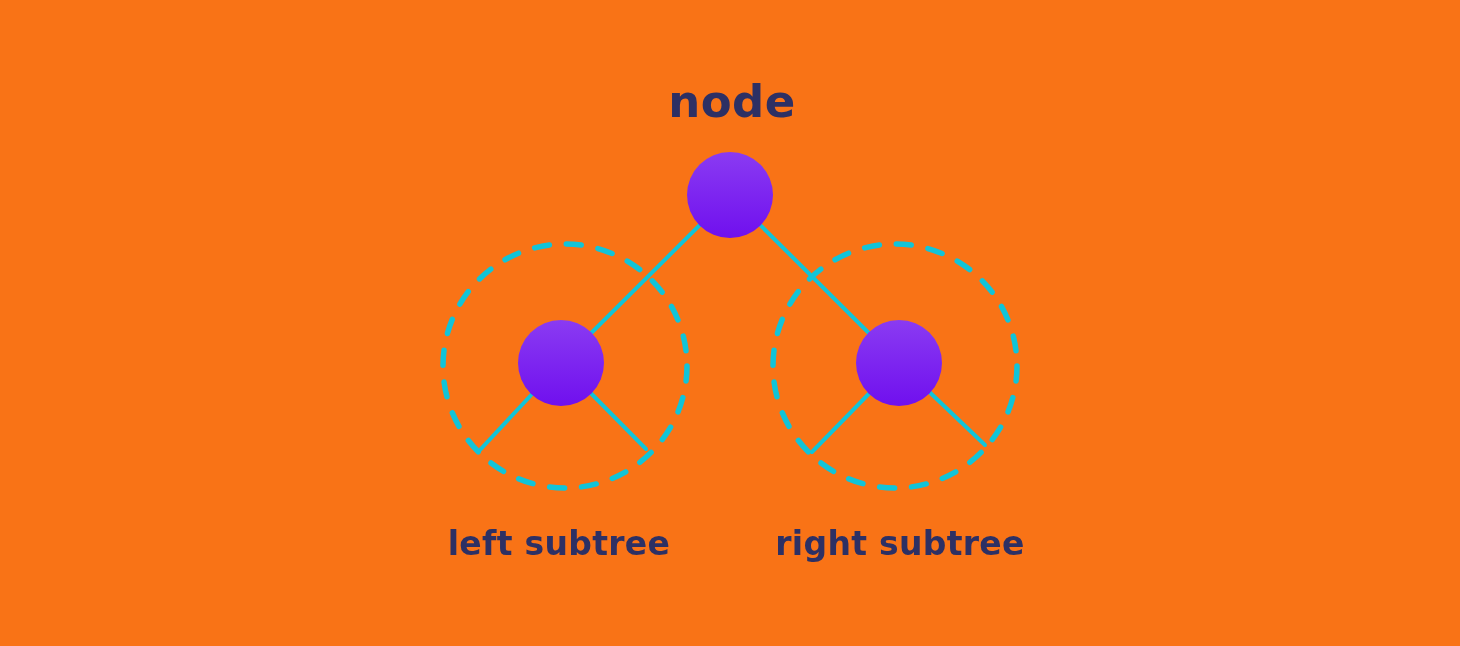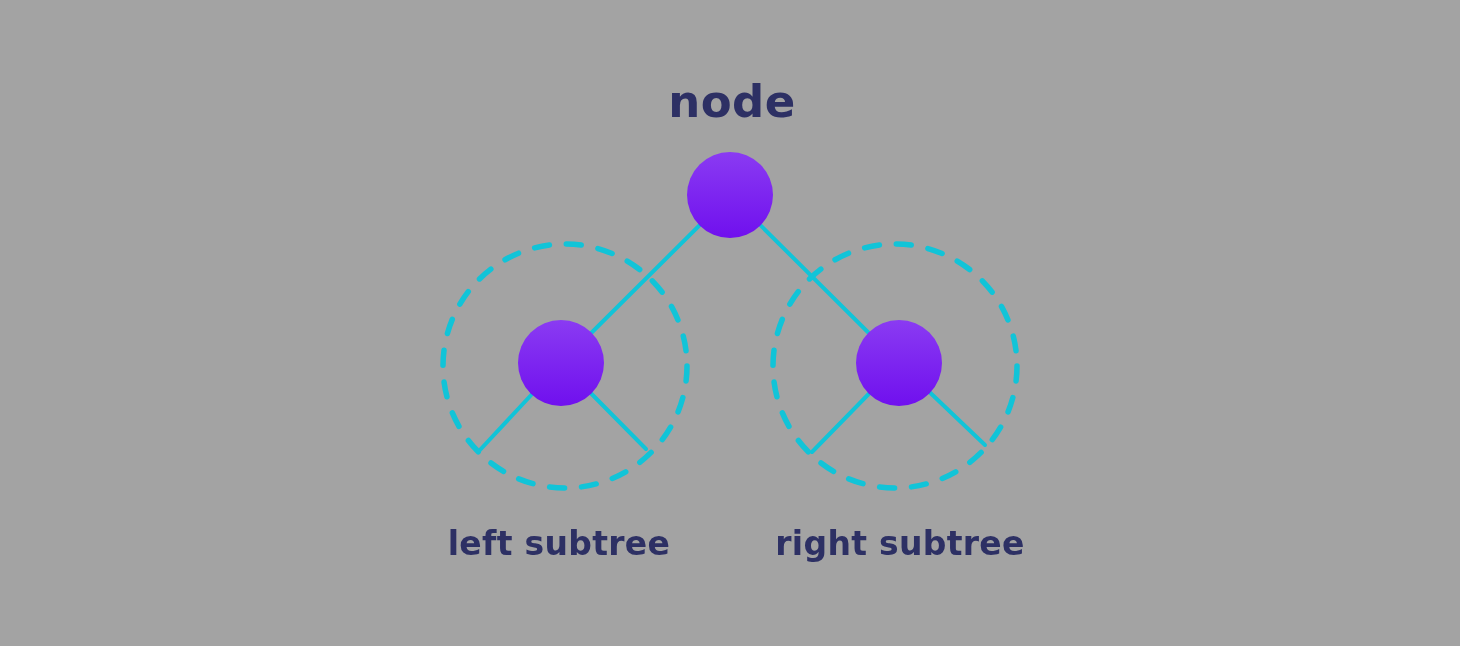--- a/index.html
+++ b/index.html
@@ -4,21 +4,21 @@
 <style>
   html, body {
     margin: 0;
     padding: 0;
     background: #ffffff;
   }
   .canvas {
     position: relative;
     width: 1460px;
     height: 646px;
-    background: #a3a3a3;
+    background: #f97316;
     font-family: "DejaVu Sans", "Liberation Sans", sans-serif;
     overflow: hidden;
   }
   svg text {
     font-family: "DejaVu Sans", "Liberation Sans", sans-serif;
     font-weight: bold;
   }
   .title-text {
     font-size: 45px;
     fill: #2d3064;

